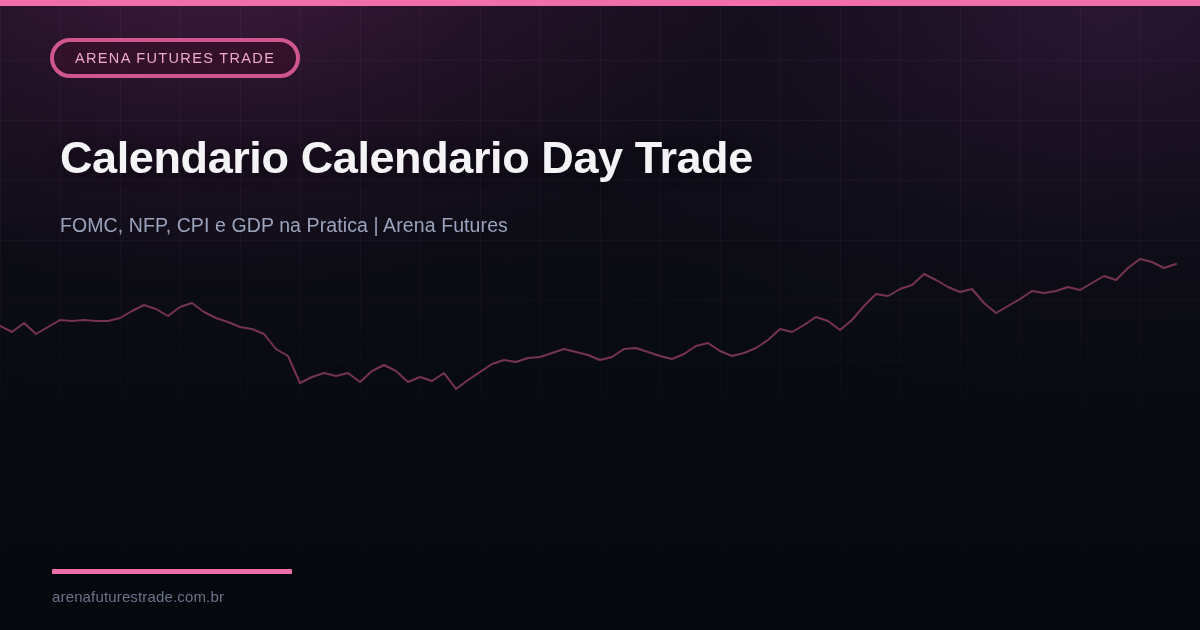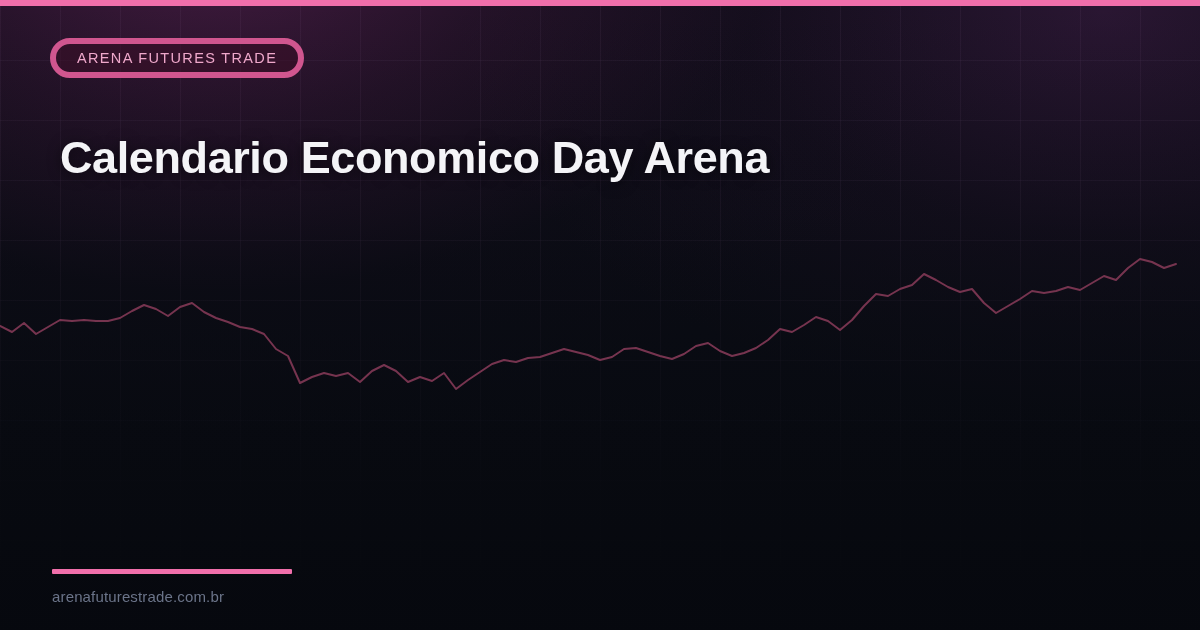--- a/index.html
+++ b/index.html
@@ -72,21 +72,21 @@
   
   .badge {
     position: absolute;
     left: 50px;
     top: 38px;
     height: 40px;
     box-sizing: border-box;
     display: flex;
     align-items: center;
     padding: 0 21px;
-    border: 6px solid #a21caf;
+    border: 4px solid #a21caf;
     border-radius: 22px;
     background: rgba(58, 14, 38, 0.55);
   }
   .badge-label {
     font-size: 14.5px;
     font-weight: 400;
     letter-spacing: 1.35px;
     color: #efa8cb;
     white-space: nowrap;
   }
@@ -157,21 +157,22 @@
 
   <div class="bg-grid-fade"></div>
 
   <div class="top-bar" style="background: rgb(240, 111, 171);"></div>
 
   <div class="badge" style="border-color: rgb(208, 86, 143);">
     <span class="badge-label" style="color: rgb(239, 168, 203);">ARENA FUTURES TRADE</span>
   </div>
 
   <div class="headline">
-    <h1 class="title" style="color: rgb(244, 244, 247);">Calendario Economico Day Arena</h1>
+    <h1 class="title" style="color: rgb(244, 244, 247);">Calendario Calendario Day Trade</h1>
+    <p class="subtitle" style="color: rgb(155, 163, 189);">FOMC, NFP, CPI e GDP na Pratica | Arena Futures</p>
   </div>
 
   <div class="footer">
     <div class="footer-rule" style="background: rgb(240, 111, 171); width: 240px;"></div>
     <div class="footer-domain" style="color: rgb(107, 116, 137);">arenafuturestrade.com.br</div>
   </div>
 
 </div>
 
 </body></html>

